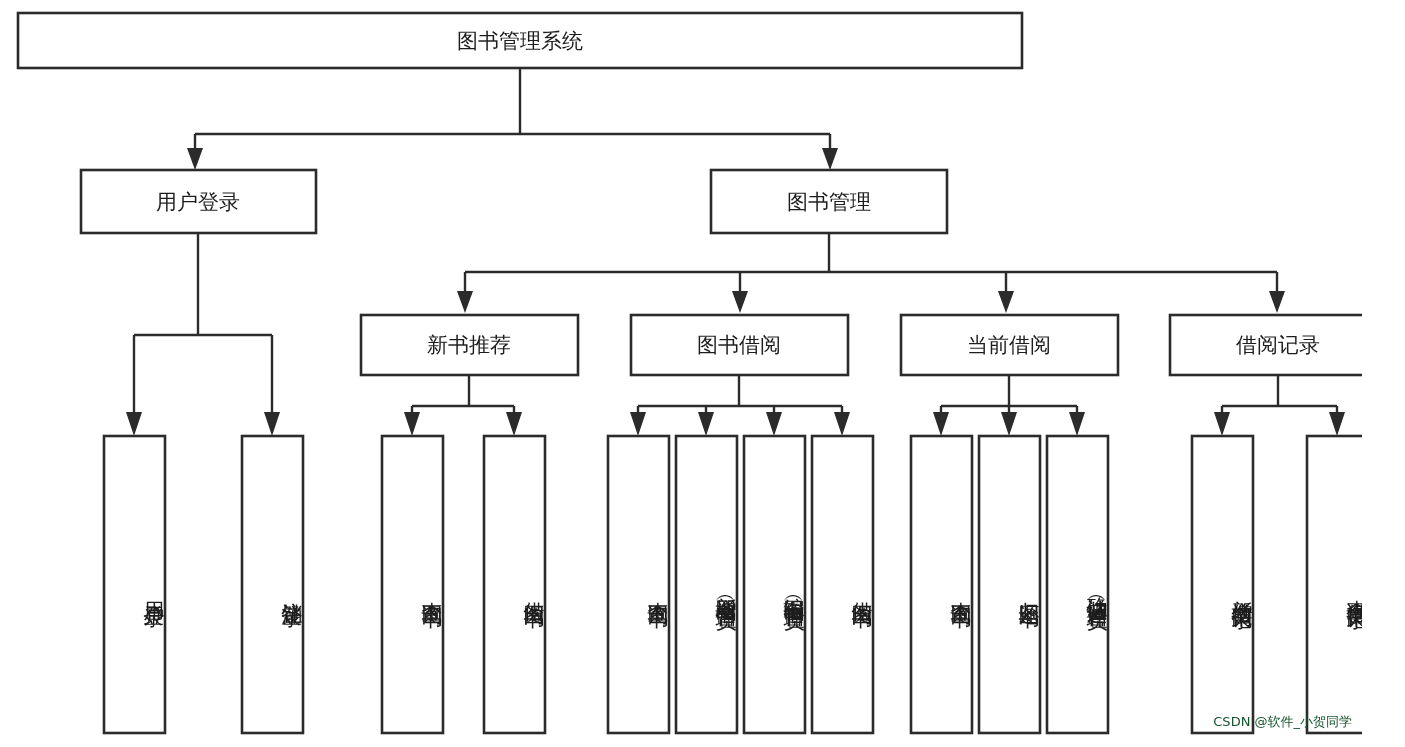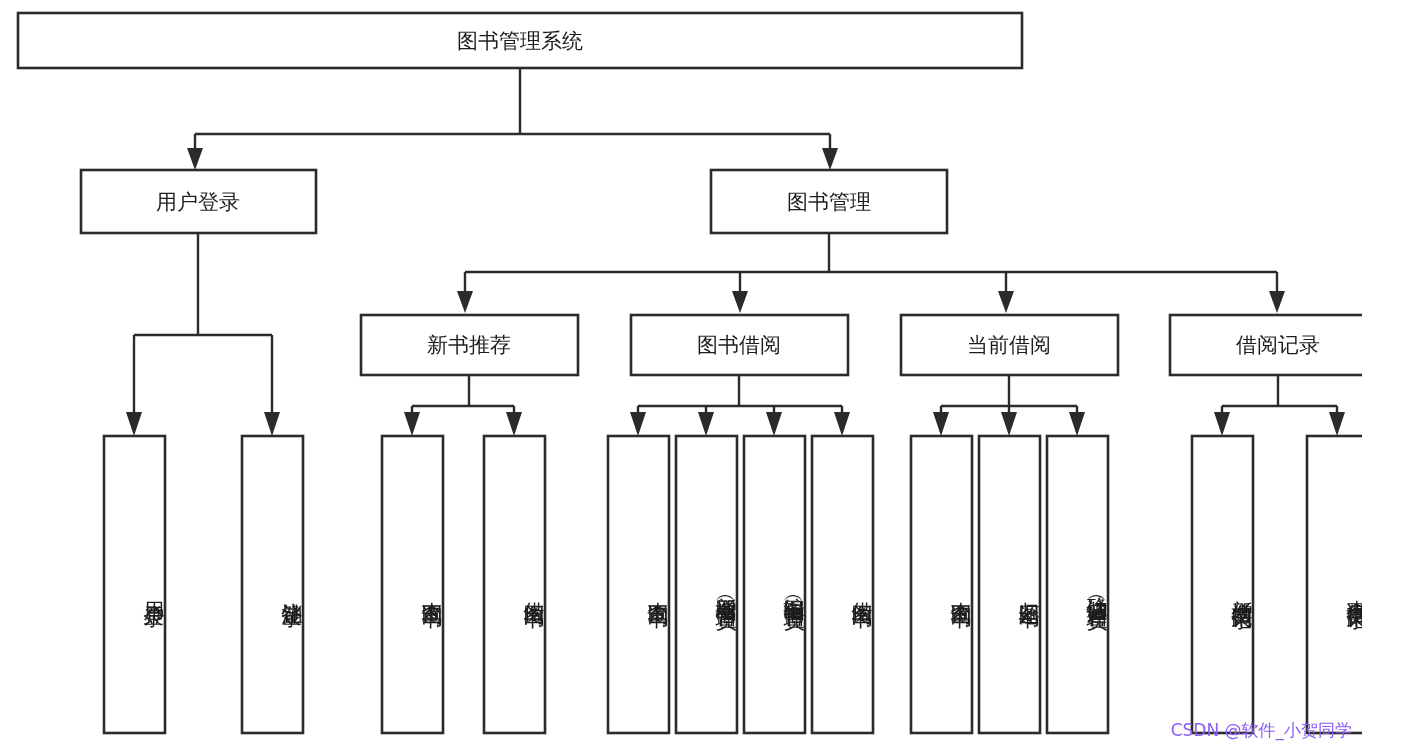--- a/index.html
+++ b/index.html
@@ -63,24 +63,24 @@
     font-size: 21px;
     line-height: 1.05;
     color: #1d1d1d;
     letter-spacing: 2px;
     white-space: nowrap;
     text-align: center;
   }
   .watermark {
     position: absolute;
     right: 10px;
-    bottom: 5px;
-    font-family: "DejaVu Sans", "Liberation Sans", sans-serif;
-    font-size: 17px;
-    color: #8b5cf6;
+    bottom: 16px;
+    font-family: "DejaVu Sans", "Liberation Sans", sans-serif;
+    font-size: 13px;
+    color: #14532d;
     white-space: nowrap;
   }
 </style>
 </head>
 <body>
 
 <div id="diagram-root">
 
   <svg id="flow-canvas" viewBox="0 0 1405 747">
 

